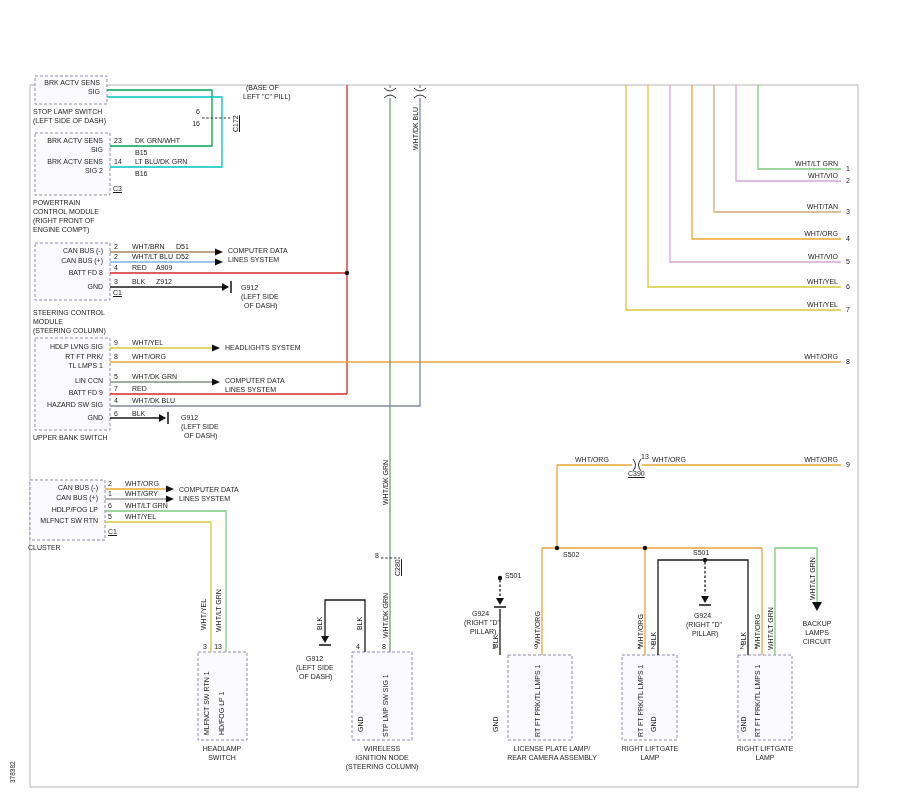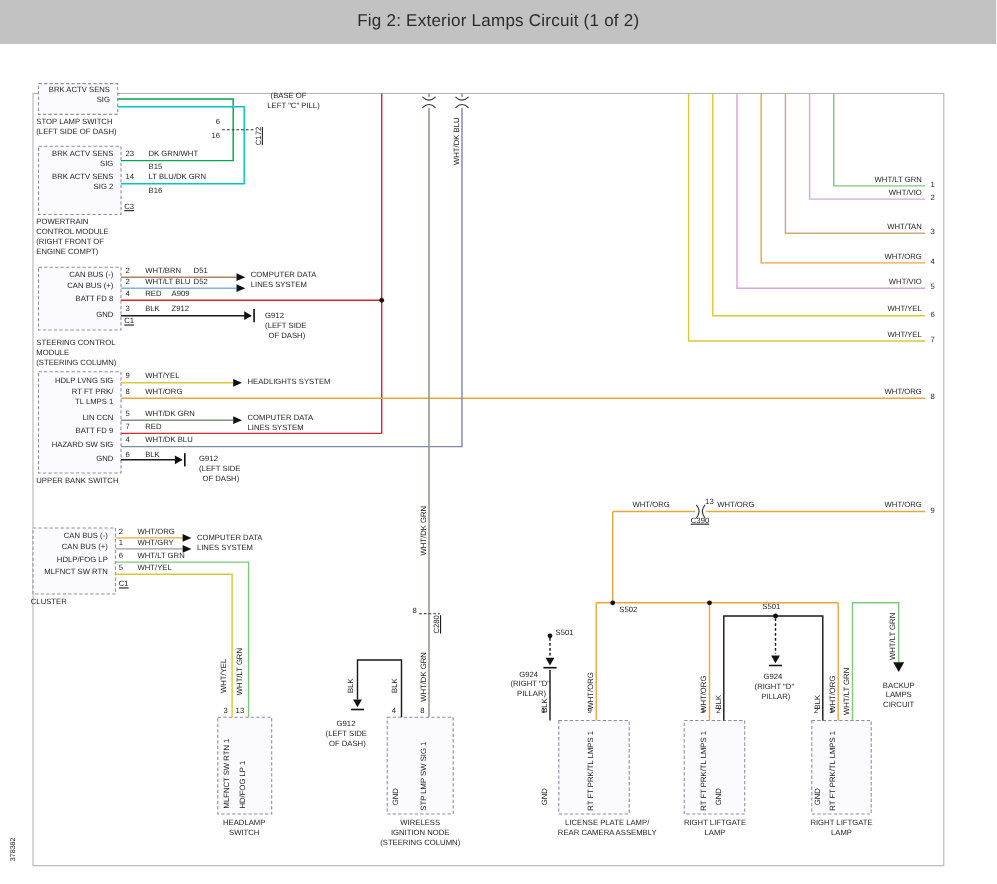--- a/index.html
+++ b/index.html
@@ -21,23 +21,20 @@
   .ar{transform:translateX(-100%);}
   .ac{transform:translateX(-50%);}
   .rot{transform:rotate(-90deg);transform-origin:0 0;}
   .und{text-decoration:underline;}
 </style>
 </head>
 <body>
 
 <div id="page">
 
-  <div id="titlebar">
-    <span>Fig 2: Exterior Lamps Circuit (1 of 2)</span>
-  </div>
 
   <svg width="906" height="804" viewBox="0 0 906 804">
 
     <g>
       <rect x="30" y="85" width="828" height="702" fill="none" stroke="#b5b5b5" stroke-width="1"></rect>
     </g>
 
     <g>
       <rect class="cbox" x="35" y="76" width="72" height="28"></rect>
       <rect class="cbox" x="35" y="133" width="75" height="62"></rect>

